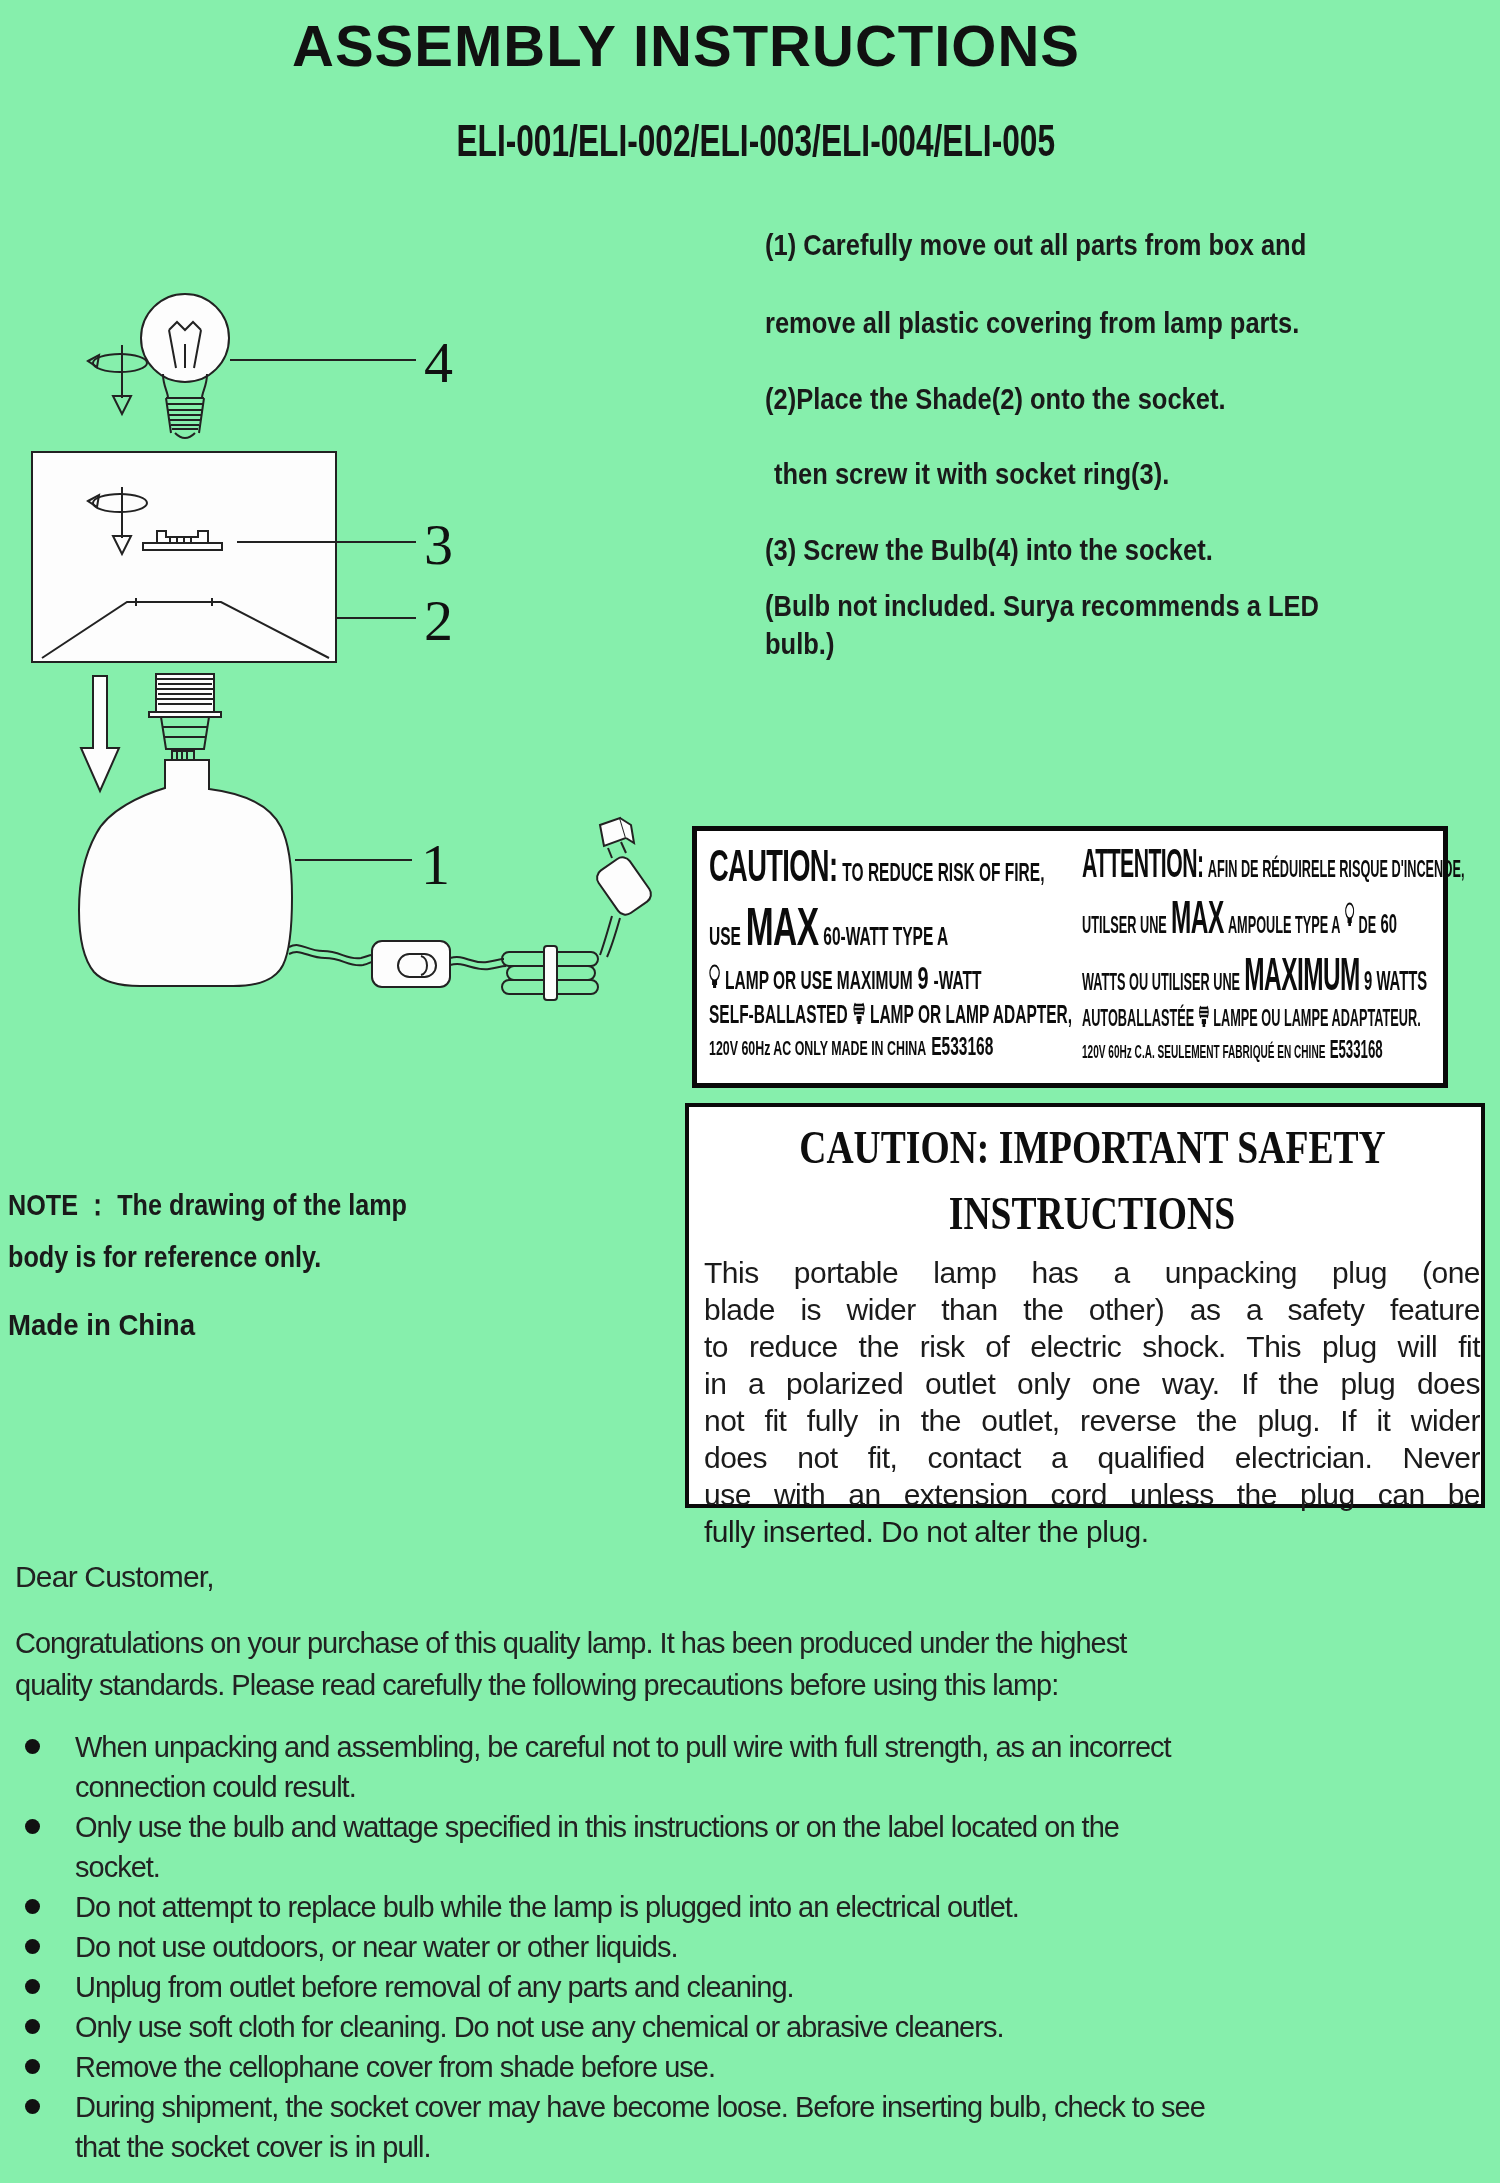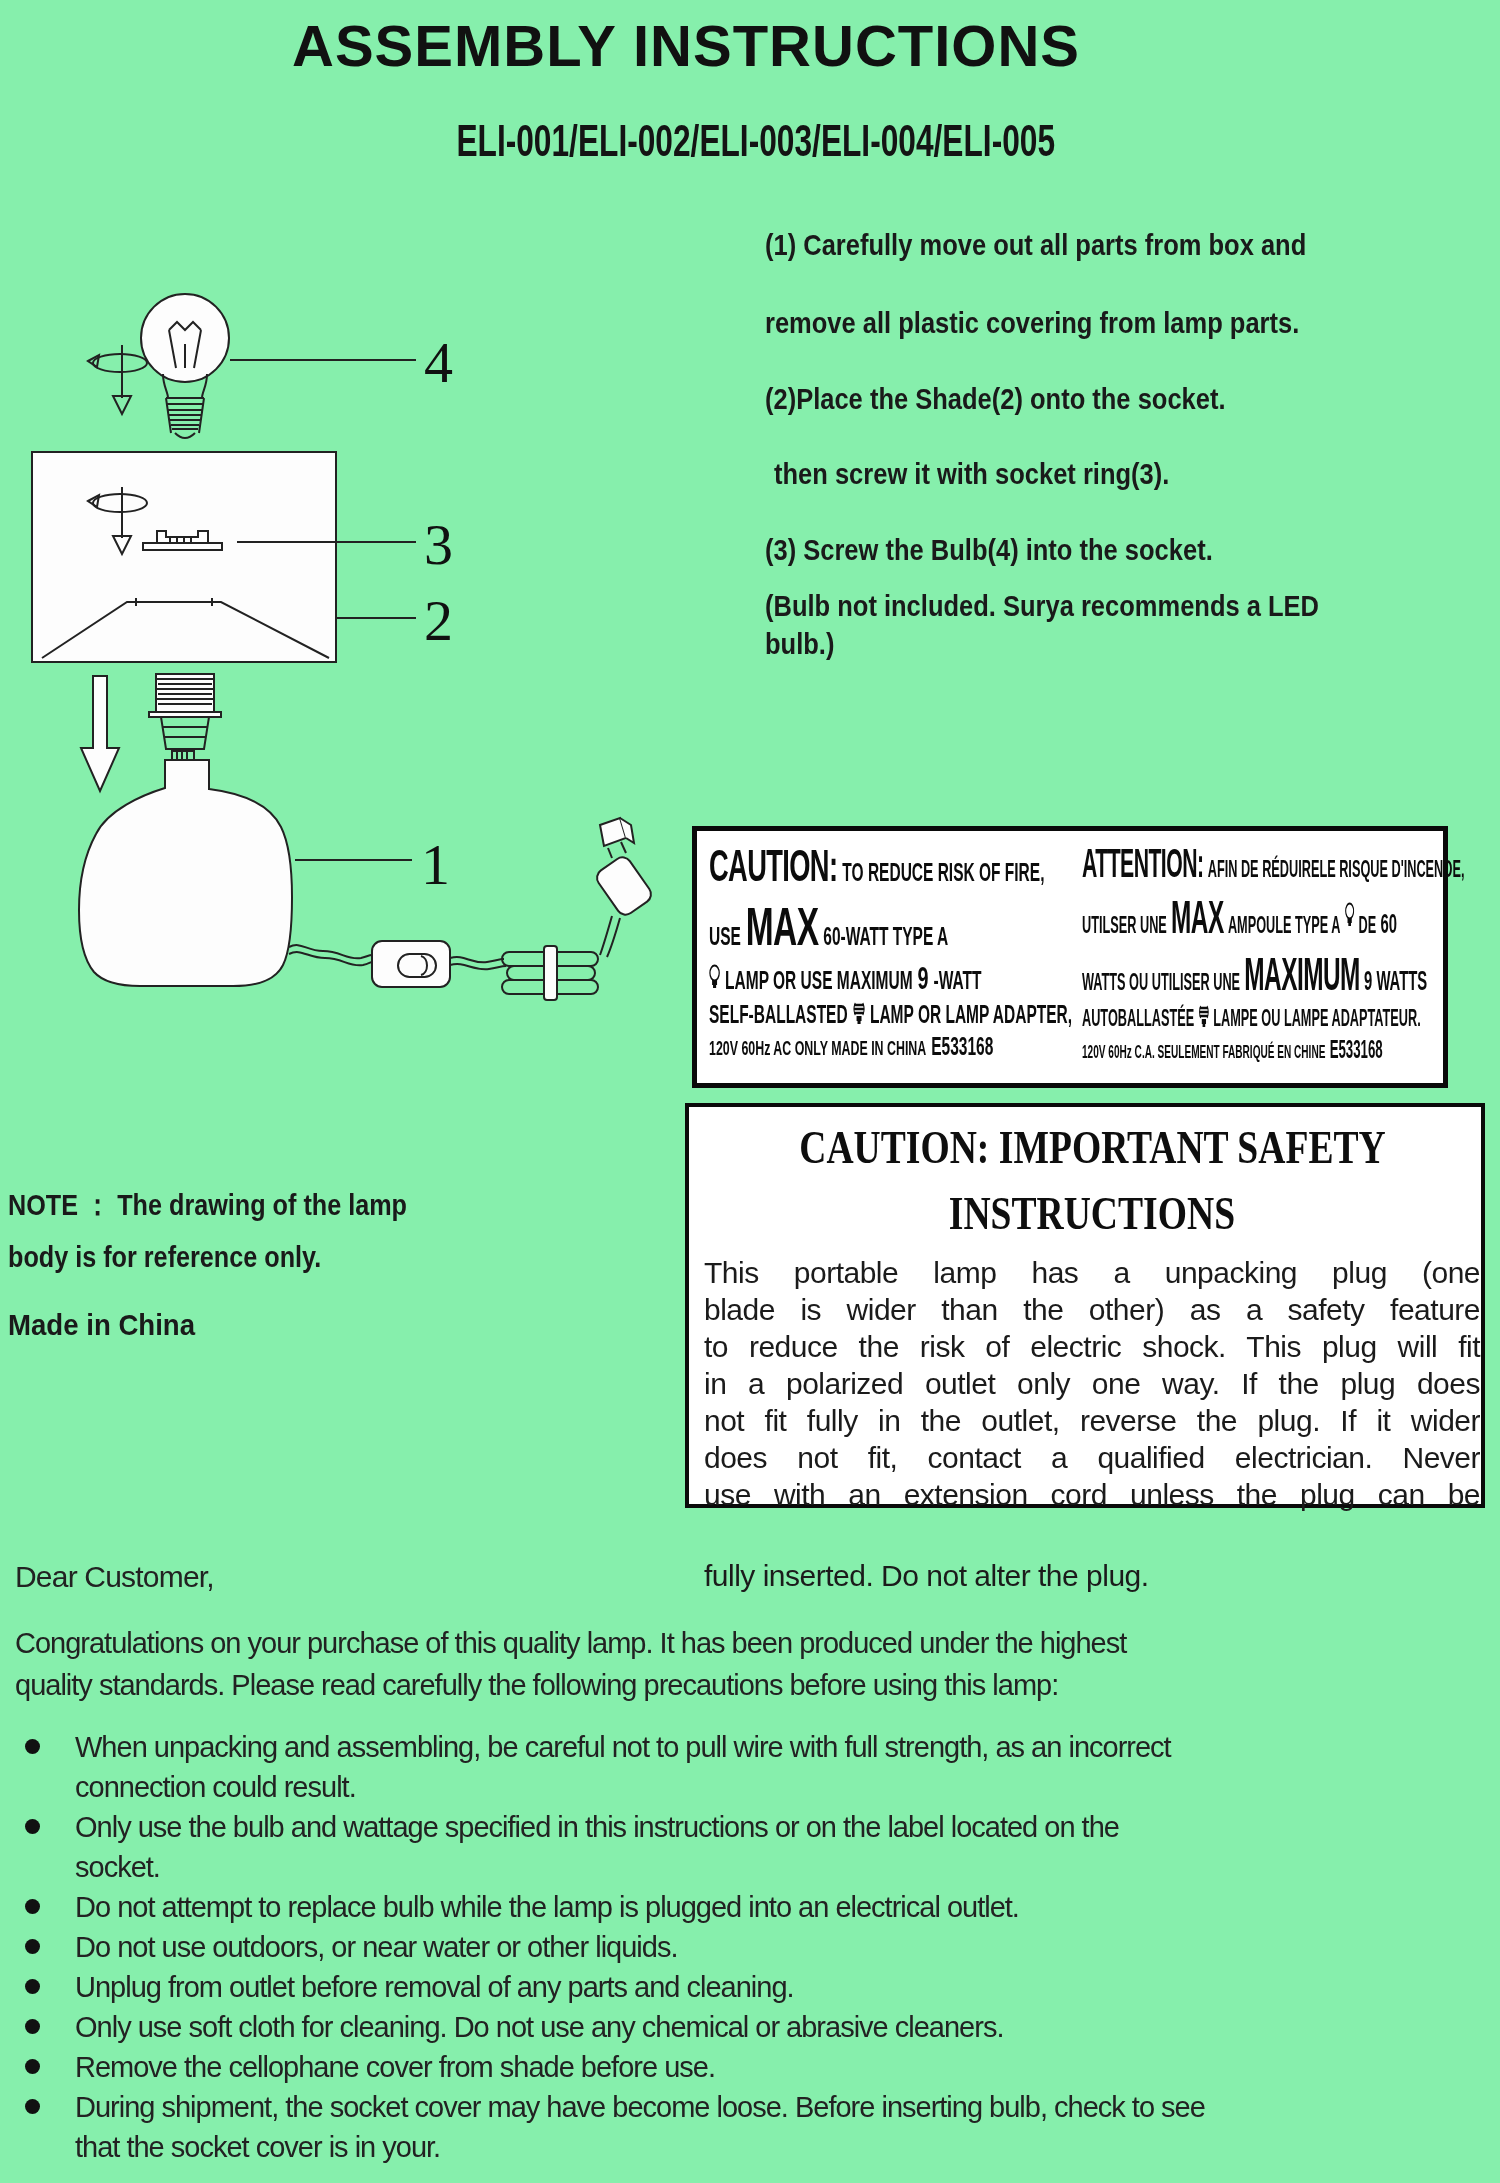--- a/index.html
+++ b/index.html
@@ -45,21 +45,21 @@
   
   .safety-box{position:absolute;left:685px;top:1103px;width:800px;height:405px;
      border:4px solid #0a0a0a;background:#fff;box-sizing:border-box;padding:13px 1px 0 15px;}
   .sb-head{text-align:center;font-family:"Liberation Serif",serif;font-weight:700;}
   .sb-head span{display:inline-block;font-size:47px;white-space:nowrap;
                 transform:scaleX(.8);transform-origin:center;color:#0e0e0e;}
   .sb-head2{margin-top:12px;}
   .sb-body{margin-top:14px;}
   .sb-line{font-size:30px;letter-spacing:-.5px;line-height:37px;color:#1b1b1b;
            text-align:justify;text-align-last:justify;white-space:normal;}
-  .sb-line.last{text-align-last:left;margin-top:44px;}
+  .sb-line.last{text-align-last:left;}
   
   .note-line{position:absolute;left:8px;white-space:nowrap;}
   .note-line span{display:inline-block;font-size:30px;font-weight:700;white-space:nowrap;
                   transform:scaleX(.84);transform-origin:left center;color:#1a1a1a;}
   
   .letter-sal{position:absolute;left:15px;top:1560px;font-size:30px;letter-spacing:-.8px;color:#222;}
   .letter-par{position:absolute;left:15px;top:1622px;line-height:42px;}
   .letter-par div{font-size:29px;letter-spacing:-1px;white-space:nowrap;color:#222;}
   .letter-list{position:absolute;left:15px;top:1727px;margin:0;padding:0;list-style:none;line-height:40px;}
   .letter-list li{position:relative;padding-left:60px;}
@@ -327,17 +327,17 @@
         <span class="dot"></span>
       <div>Only use soft cloth for cleaning. Do not use any chemical or abrasive cleaners.</div>
     </li>
     <li>
         <span class="dot"></span>
       <div>Remove the cellophane cover from shade before use.</div>
     </li>
     <li>
         <span class="dot"></span>
       <div>During shipment, the socket cover may have become loose. Before inserting bulb, check to see</div>
-      <div>that the socket cover is in your.</div>
+      <div>that the socket cover is in pull.</div>
     </li>
   </ul>
 
 </div>
 
 </body></html>

